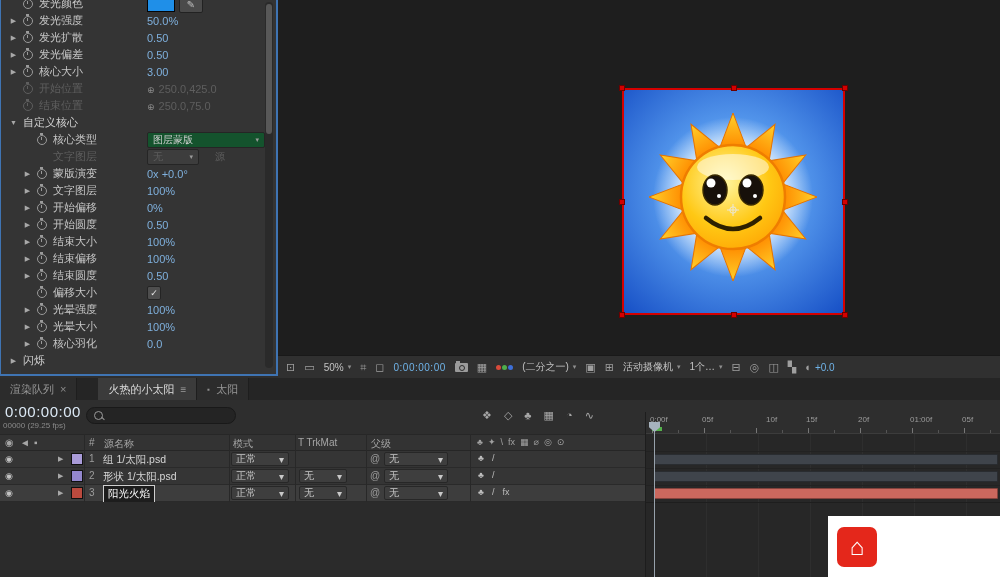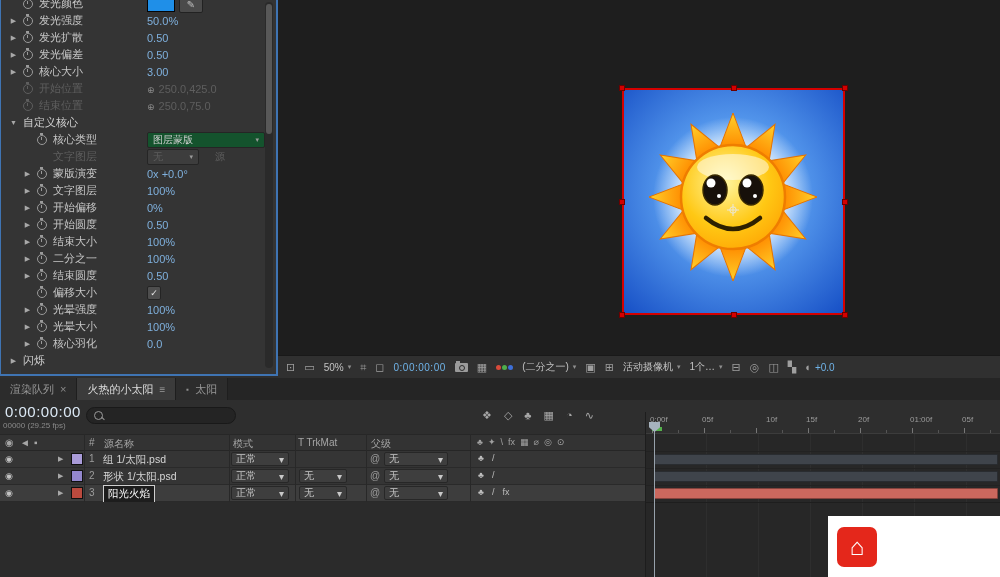--- a/index.html
+++ b/index.html
@@ -55,21 +55,21 @@
   .vexp .expval{color:var(--timecode_blue);}
   .cam-icon{position:relative;width:13px;height:9px;background:#9a9a9a;border-radius:1px;flex:none;}
   .cam-icon::before{content:"";position:absolute;left:4px;top:2px;width:4px;height:4px;border:1px solid #2e2e2e;border-radius:50%;}
   .cam-icon::after{content:"";position:absolute;left:1px;top:-2px;width:4px;height:2px;background:#9a9a9a;}
   .channels{display:flex;gap:1px;flex:none;}
   .channels i{width:5px;height:5px;border-radius:50%;display:block;}
   
   #tabs{position:absolute;left:0;top:378px;width:1000px;height:22px;background:#252525;display:flex;align-items:stretch;}
   .tab{display:flex;align-items:center;gap:6px;padding:0 10px;font-size:11px;background:#2c2c2c;color:#979797;
        border-right:1px solid #1e1e1e;flex:none;}
-  .tab.active{background:#3b3b3b;color:#dddddd;}
+  .tab.active{background:#3b3b3b;color:#dddddd;margin-left:21px;}
   .tab .tclose{color:#8b8b8b;font-size:11px;}
   .tab .tmenu{color:#9c9c9c;font-size:10px;}
   .tab .ticon{color:#8f8f8f;font-size:8px;}
   
   #timeline{position:absolute;left:0;top:400px;width:1000px;height:177px;background:#2e2e2e;overflow:hidden;}
   #tl-timecode{position:absolute;left:5px;top:3px;font-size:15px;color:#dce9f5;letter-spacing:0.5px;}
   #tl-frameinfo{position:absolute;left:3px;top:21px;font-size:8px;color:#8a8a8a;}
   #tl-search{position:absolute;left:86px;top:7px;width:150px;height:17px;background:#242424;border:1px solid #191919;
      border-radius:9px;box-sizing:border-box;display:flex;align-items:center;padding-left:7px;}
   .mag{position:relative;width:7px;height:7px;border:1px solid #9a9a9a;border-radius:50%;display:inline-block;}
@@ -243,21 +243,21 @@
             <span class="sw"></span>
           </span>
           <span class="lbl">结束大小</span>
           <span class="val">100%</span>
         </div>
         <div class="fx-row ind1">
           <span class="tri">▶</span>
           <span class="sw-wrap">
             <span class="sw"></span>
           </span>
-          <span class="lbl">二分之一</span>
+          <span class="lbl">结束偏移</span>
           <span class="val">100%</span>
         </div>
         <div class="fx-row ind1">
           <span class="tri">▶</span>
           <span class="sw-wrap">
             <span class="sw"></span>
           </span>
           <span class="lbl">结束圆度</span>
           <span class="val">0.50</span>
         </div>

